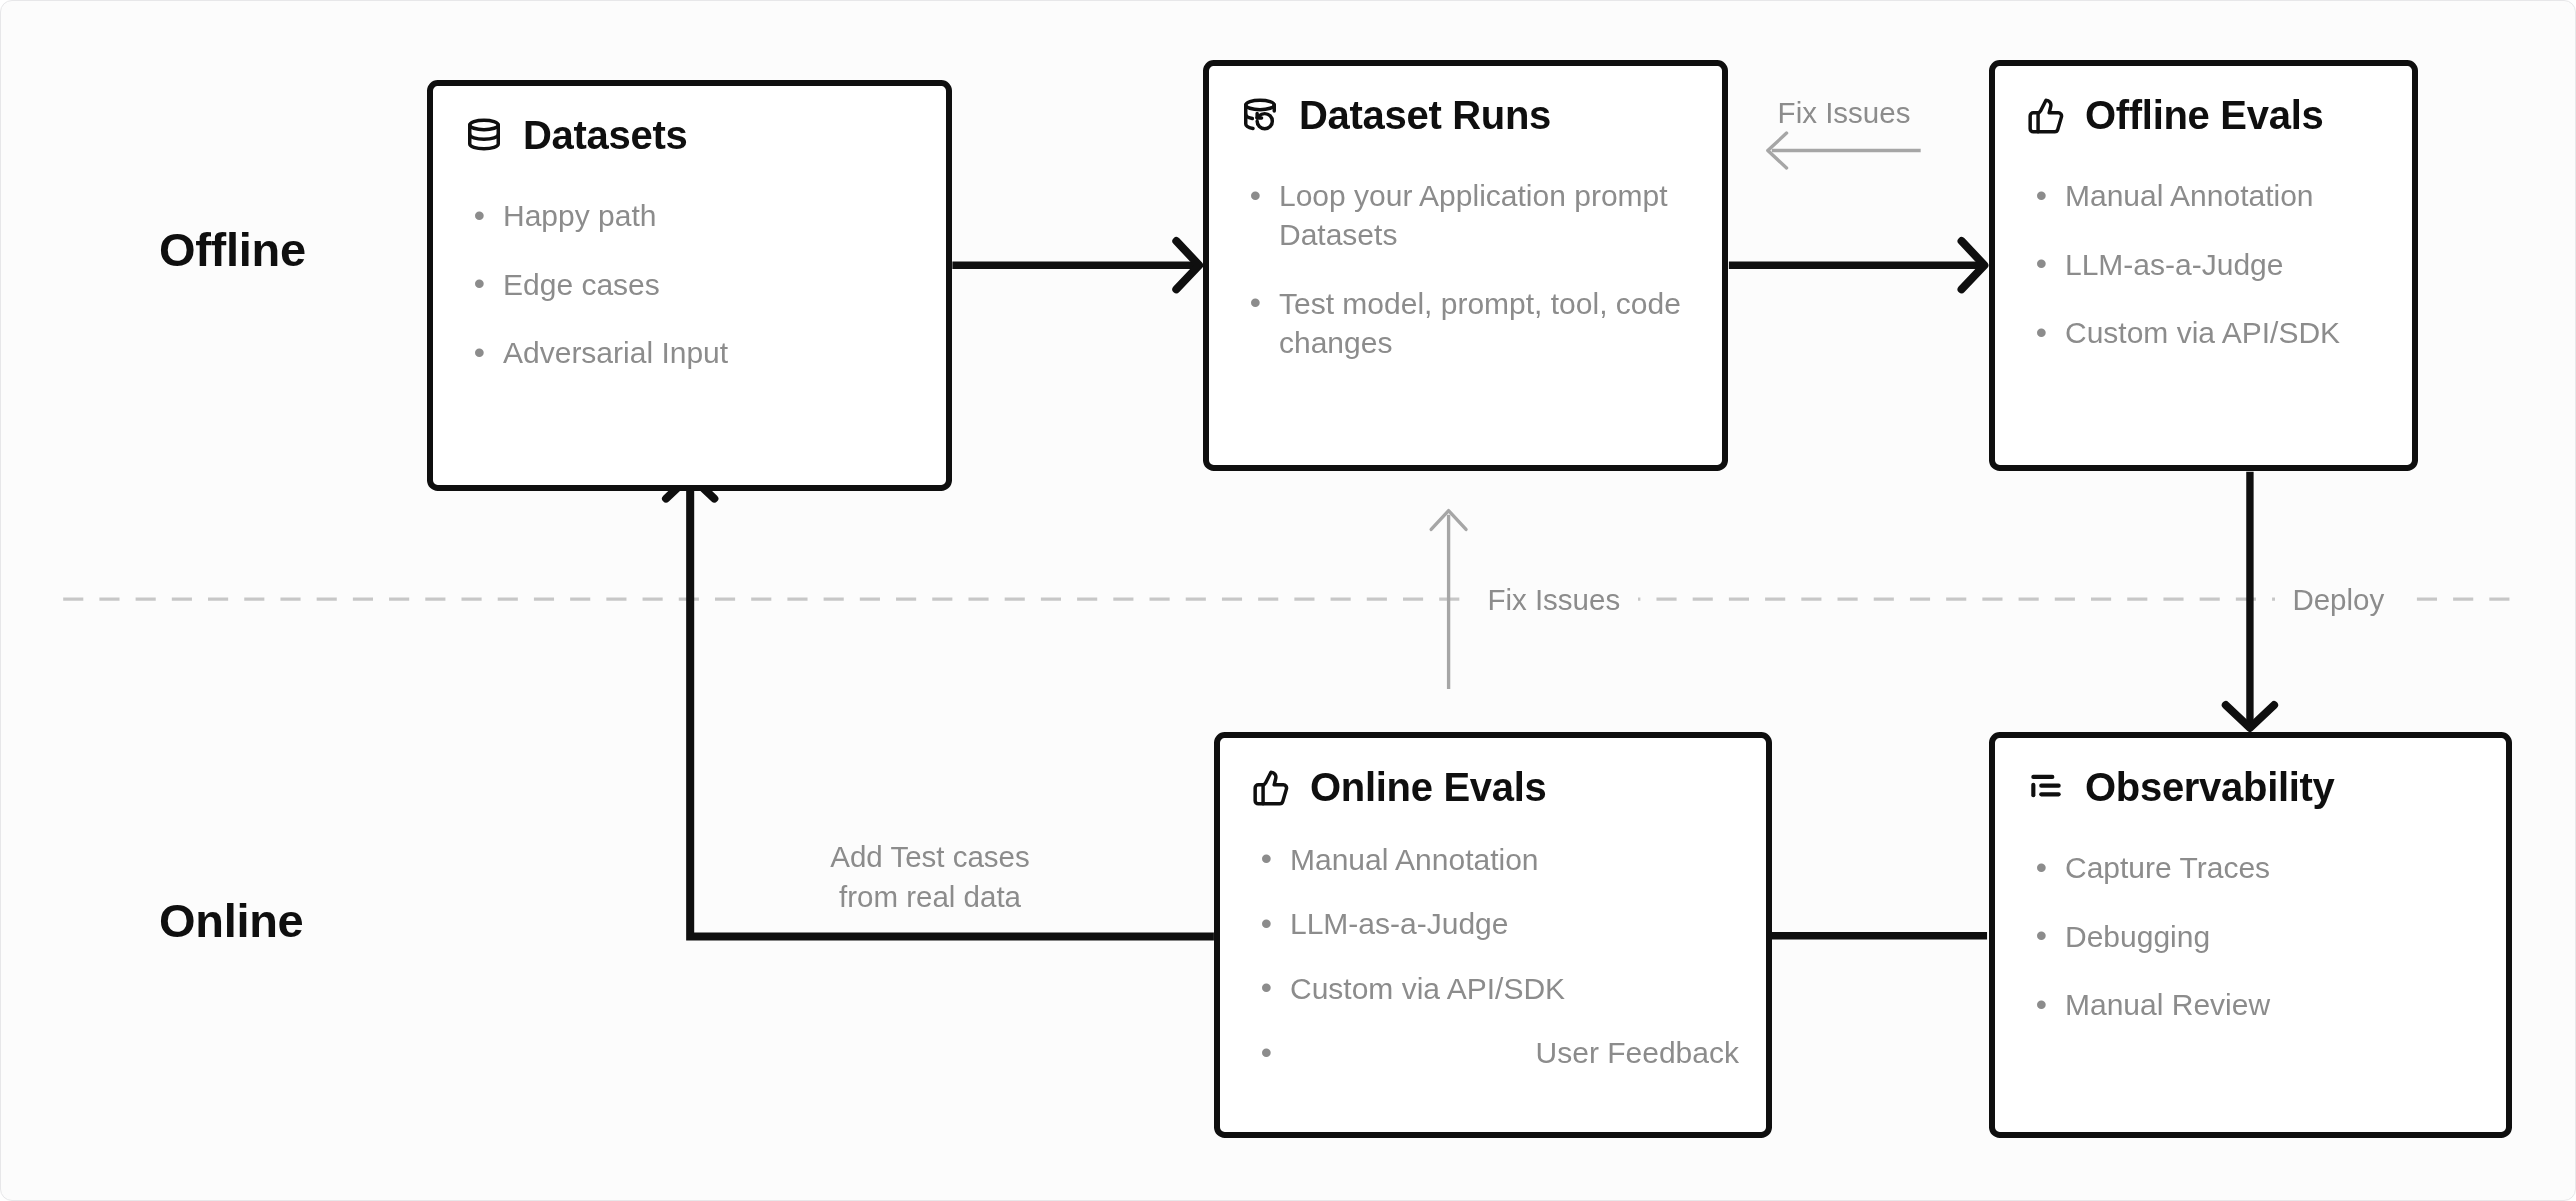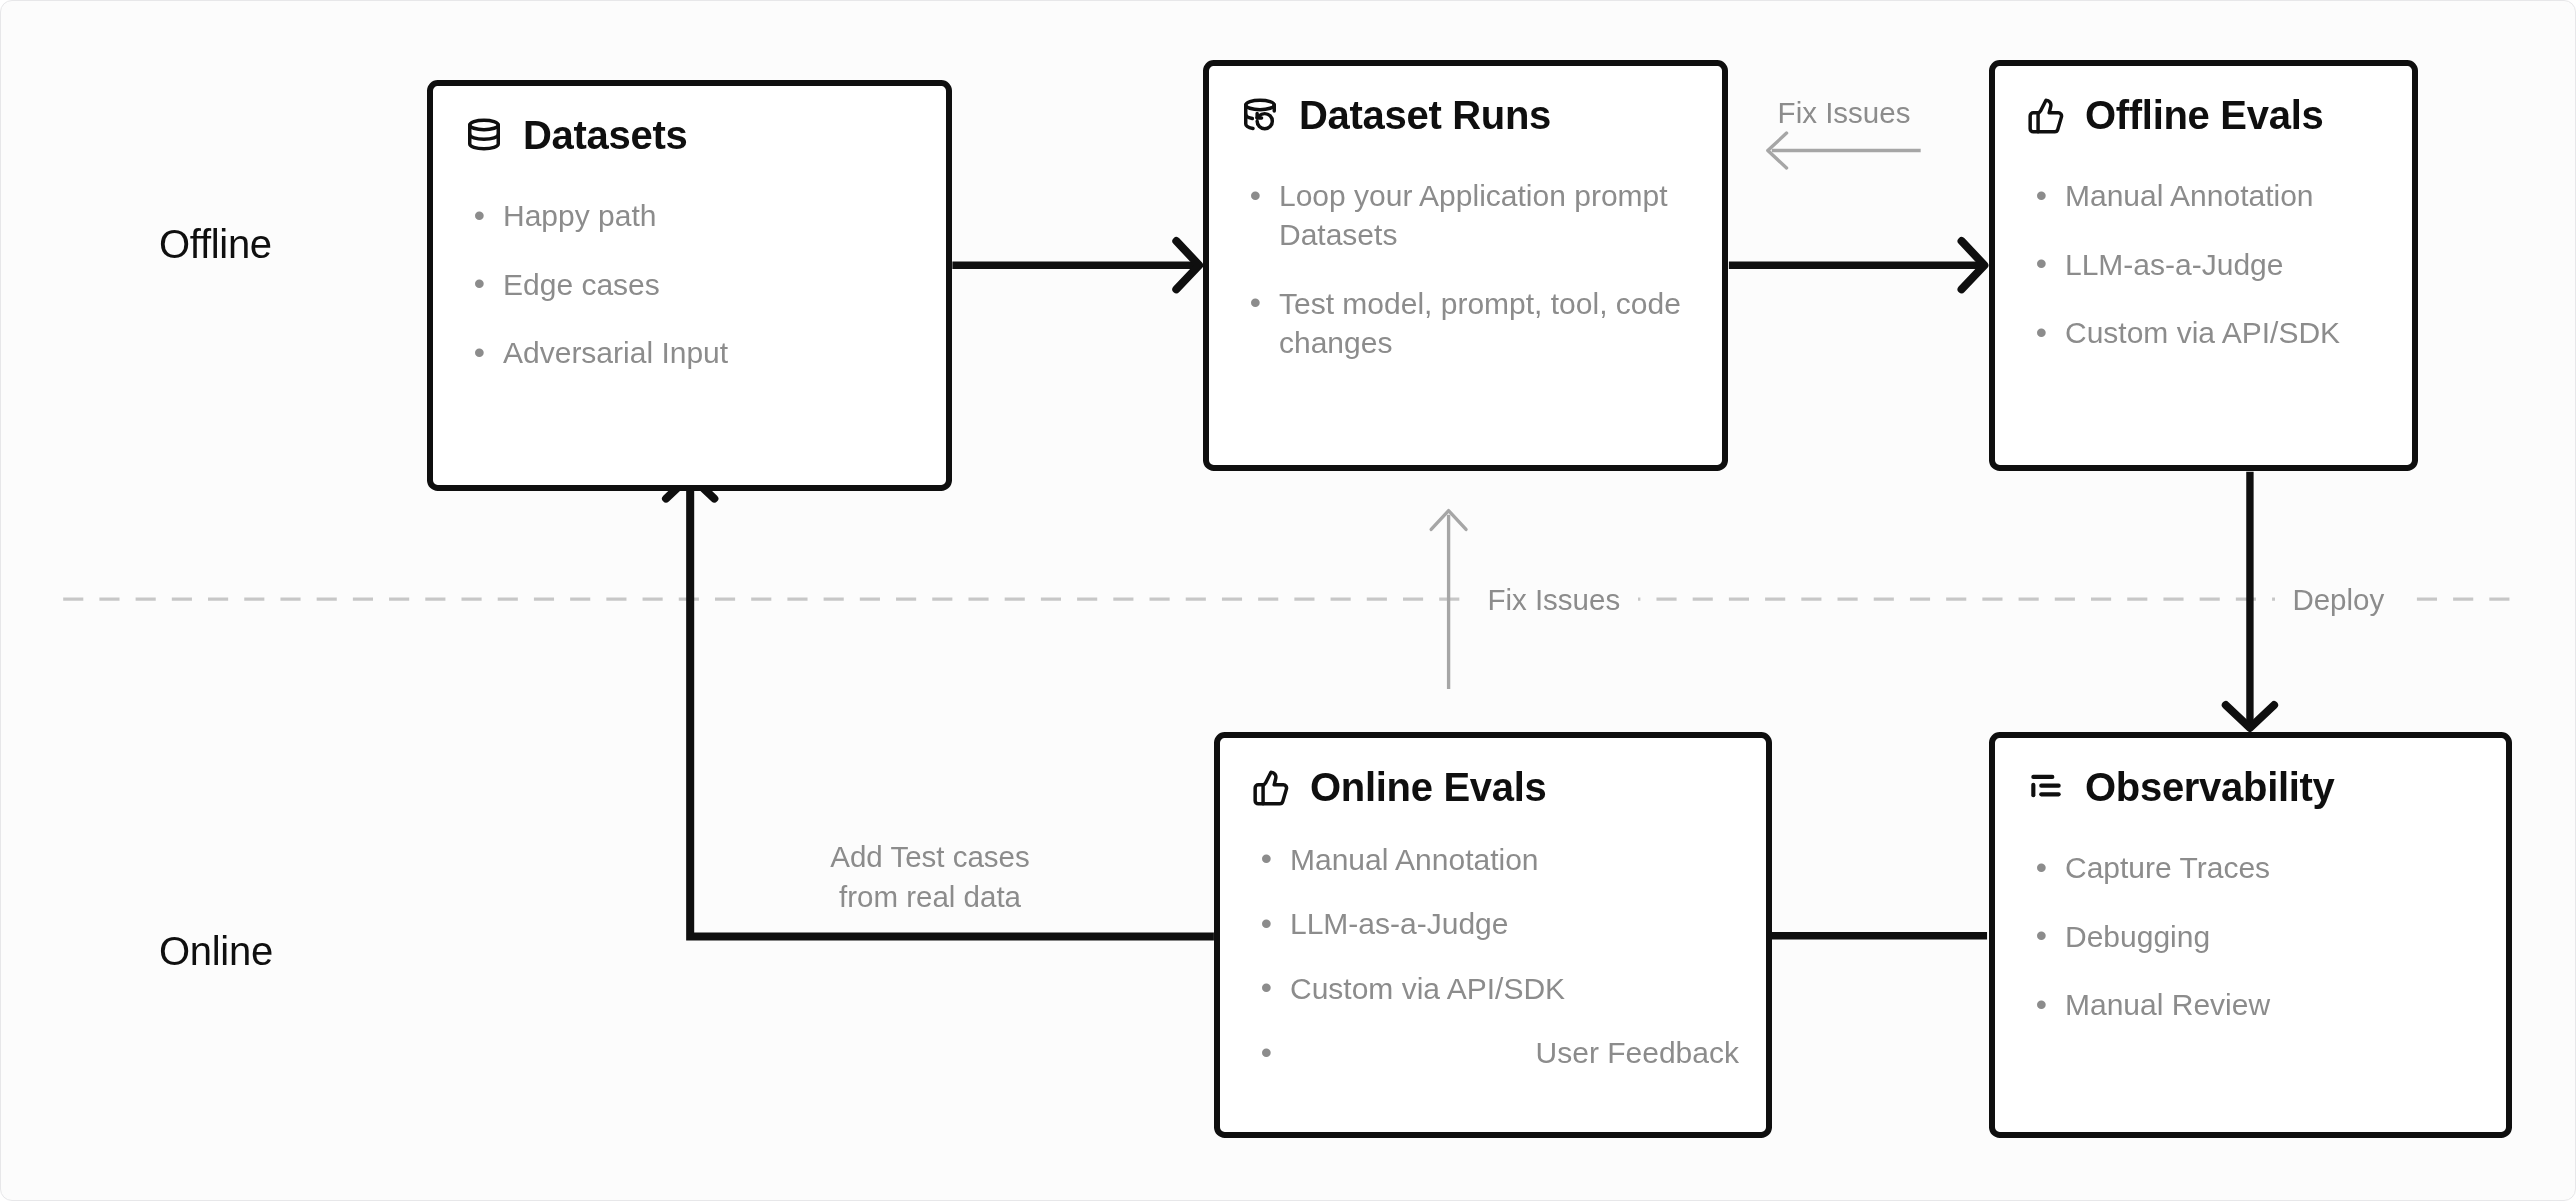--- a/index.html
+++ b/index.html
@@ -14,21 +14,21 @@
   body{font-family:"Liberation Sans","DejaVu Sans",sans-serif;}
   .canvas{
     position:relative;width:2576px;height:1201px;
     background:var(--page-bg);overflow:hidden;
     border:1.3px solid #e7e7e9;border-radius:12px;box-sizing:border-box;
   }
   .wires{position:absolute;left:0;top:0;z-index:1;}
   .wires path{fill:none;}
   .lane-label{
     position:absolute;z-index:3;color:var(--ink);
-    font-size:40px;font-weight:400;letter-spacing:-0.3px;
+    font-size:47px;font-weight:700;letter-spacing:-0.3px;
   }
   .float-label{
     position:absolute;z-index:2;color:var(--muted);
     font-size:29.5px;white-space:nowrap;
   }
   .masked{background:var(--page-bg);padding:0 17.4px;line-height:43px;}
   .centered{transform:translateX(-50%);}
   .multiline{text-align:center;line-height:1.34;white-space:normal;}
   .node{
     position:absolute;z-index:2;box-sizing:border-box;
@@ -83,21 +83,21 @@
     <path d="M3317 1050 L3353 1084 L3389 1050" stroke="#0f0f0f" stroke-width="12" stroke-linecap="round" stroke-linejoin="round"></path>
 
     <path d="M2961 1394 H2598" stroke="#0f0f0f" stroke-width="11"></path>
     <path d="M2626 1358 L2592 1394 L2626 1430" stroke="#0f0f0f" stroke-width="12" stroke-linecap="round" stroke-linejoin="round"></path>
 
     <path d="M1808 1395 H1027 V712" stroke="#0f0f0f" stroke-width="12"></path>
     <path d="M991 742 L1027 708 L1063 742" stroke="#0f0f0f" stroke-width="12" stroke-linecap="round" stroke-linejoin="round"></path>
   </svg>
 
   <div class="lane-label" style="left:158px;top:221px;">Offline</div>
-  <div class="lane-label" style="left:158px;top:928px;">Online</div>
+  <div class="lane-label" style="left:158px;top:892px;">Online</div>
 
   <div class="float-label centered" style="left:1843px;top:95px;">Fix Issues</div>
   <div class="float-label masked" style="left:1469px;top:577px;">Fix Issues</div>
   <div class="float-label masked" style="left:2274px;top:577px;">Deploy</div>
   <div class="float-label centered multiline" style="left:929px;top:836px;">
     <div>Add Test cases</div>
     <div>from real data</div>
   </div>
 
   <div class="node" style="left:426px;top:59px;width:525px;height:411px;margin-top:20px;">

